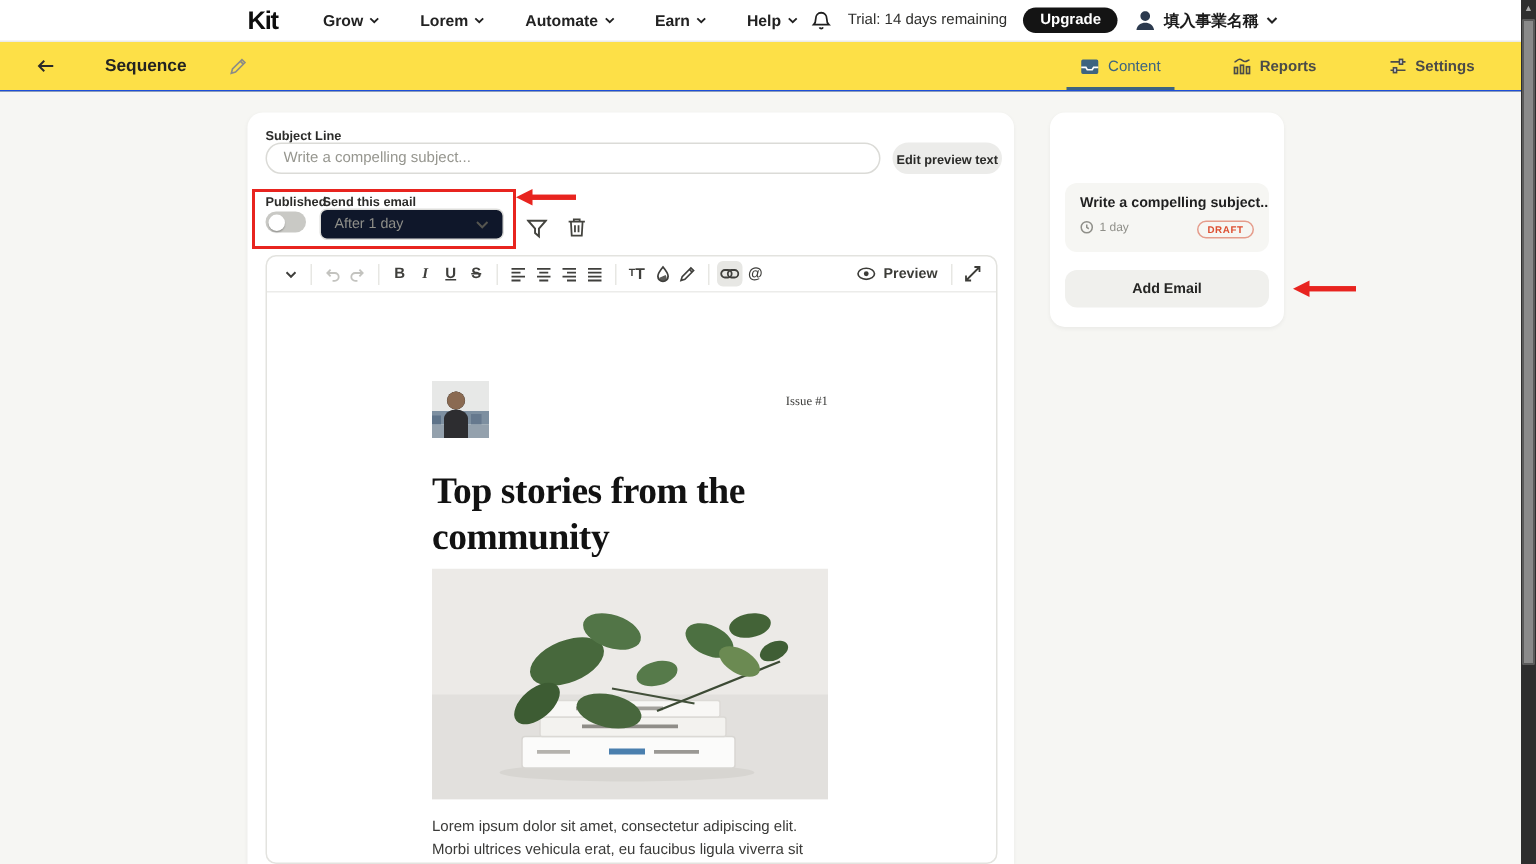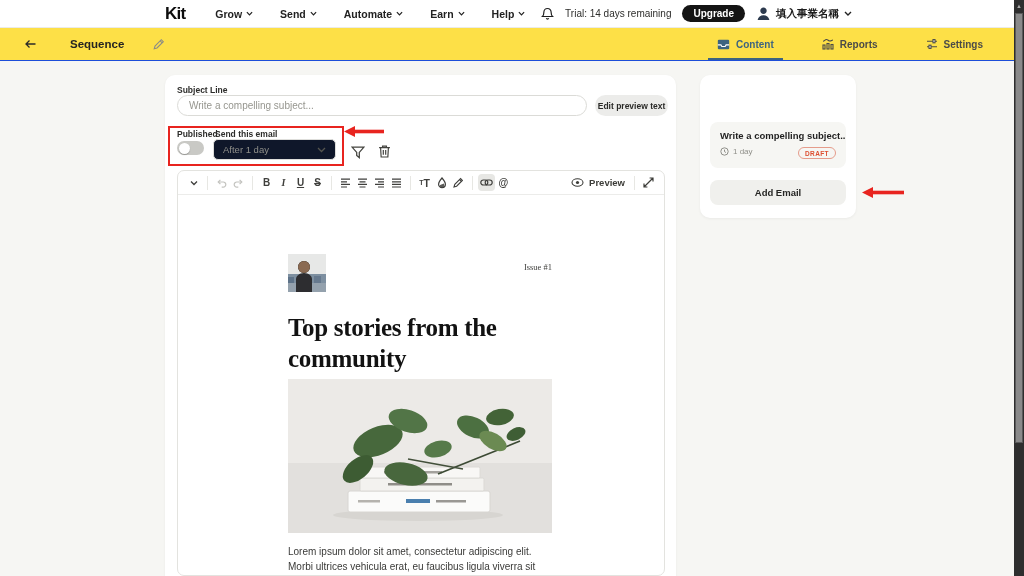--- a/index.html
+++ b/index.html
@@ -23,21 +23,21 @@
 
   
   #subbar { position:absolute; left:0; top:28px; width:1014px; height:33px; background:#fde047;
             border-bottom:1px solid #1d4ed8; display:flex; align-items:center; z-index:4;gap:18px; }
   .back { margin-left:24px; cursor:pointer; color:#2a2a28; }
   .seq-title { margin-left:15px; font-size:11.5px; font-weight:700; color:#242422; }
   .edit-pencil { margin-left:11px; color:#8c8c86; cursor:pointer; }
   .subtabs { margin-left:auto; margin-right:22px; display:flex; gap:30px; height:100%; align-items:center; }
   .subtab { display:flex; align-items:center; gap:6px; font-size:10px; font-weight:600; color:#4b4b48;
             cursor:pointer; height:100%; padding:0 9px; position:relative; }
-  .subtab.active { color:#3d6480; font-weight:700; }
+  .subtab.active { color:#3d6480; font-weight:400; }
   .subtab.active::after { content:""; position:absolute; left:0; right:0; bottom:0; height:2px; background:#3d6480; }
 
   
   #card { position:absolute; left:165px; top:75px; width:511px; height:501px; background:#fff;
           border-radius:10px 10px 0 0; box-shadow:0 1px 3px rgba(0,0,0,.05); }
   .subject-label { position:absolute; left:12px; top:10px; font-size:8.5px; font-weight:700; color:#2c2c2a; }
   .subject-input { position:absolute; left:12px; top:20px; width:410px; height:21px; border:1px solid #dbdbd7;
           border-radius:11px; padding:0 11px; font-size:10px; font-family:"Liberation Sans",sans-serif; color:#333; outline:none; }
   .subject-input::placeholder { color:#96968f; }
   .edit-preview-btn { position:absolute; left:430px; top:20px; width:73px; height:21px; background:#ececea;
@@ -119,21 +119,21 @@
   <div id="topbar">
     <div class="logo">Kit</div>
     <div class="nav-menus">
       <div class="nav-item">
         <span>Grow</span>
         <svg width="7" height="5" viewBox="0 0 8 5">
             <polyline points="1,1 4,4 7,1" fill="none" stroke="#222" stroke-width="1.4"></polyline>
           </svg>
       </div>
       <div class="nav-item">
-        <span>Send</span>
+        <span>Lorem</span>
         <svg width="7" height="5" viewBox="0 0 8 5">
             <polyline points="1,1 4,4 7,1" fill="none" stroke="#222" stroke-width="1.4"></polyline>
           </svg>
       </div>
       <div class="nav-item">
         <span>Automate</span>
         <svg width="7" height="5" viewBox="0 0 8 5">
             <polyline points="1,1 4,4 7,1" fill="none" stroke="#222" stroke-width="1.4"></polyline>
           </svg>
       </div>

